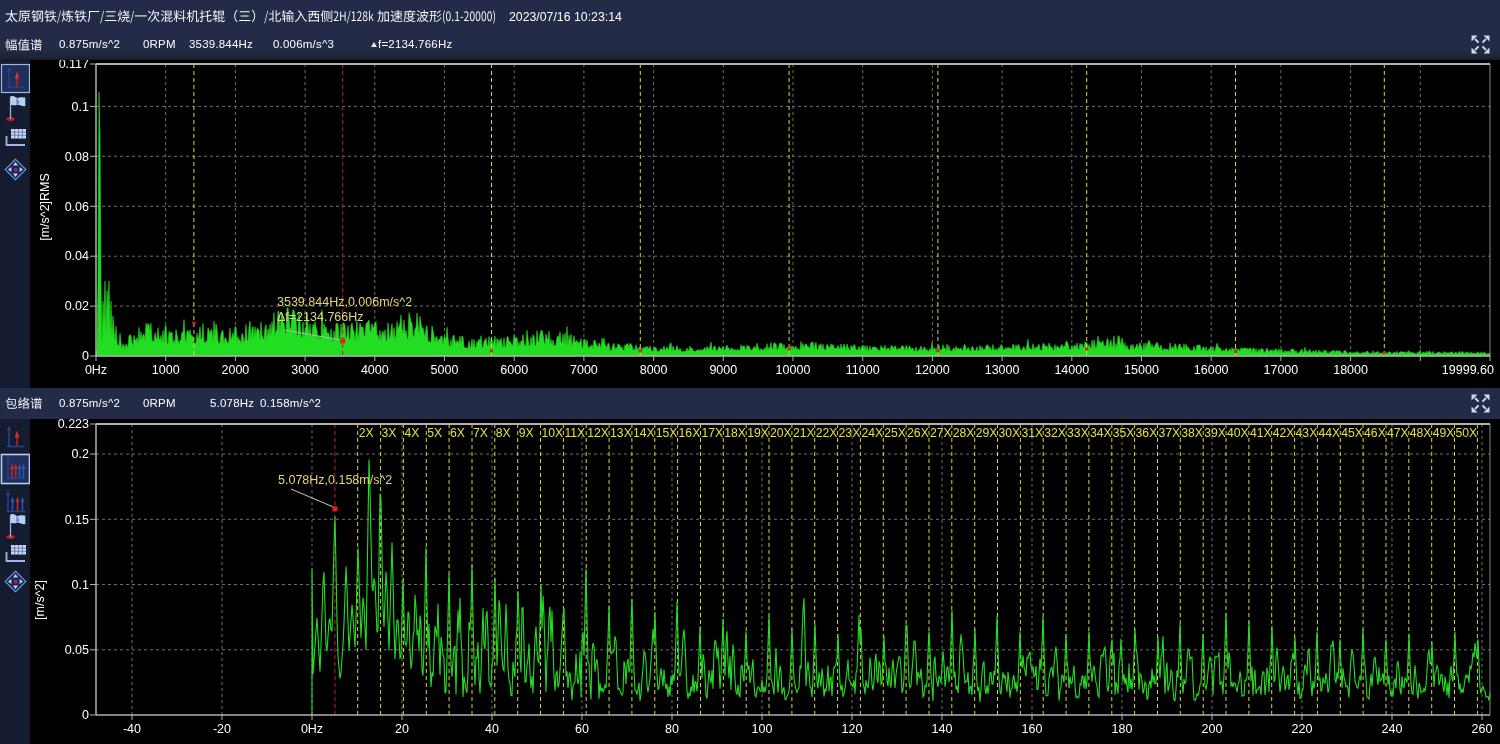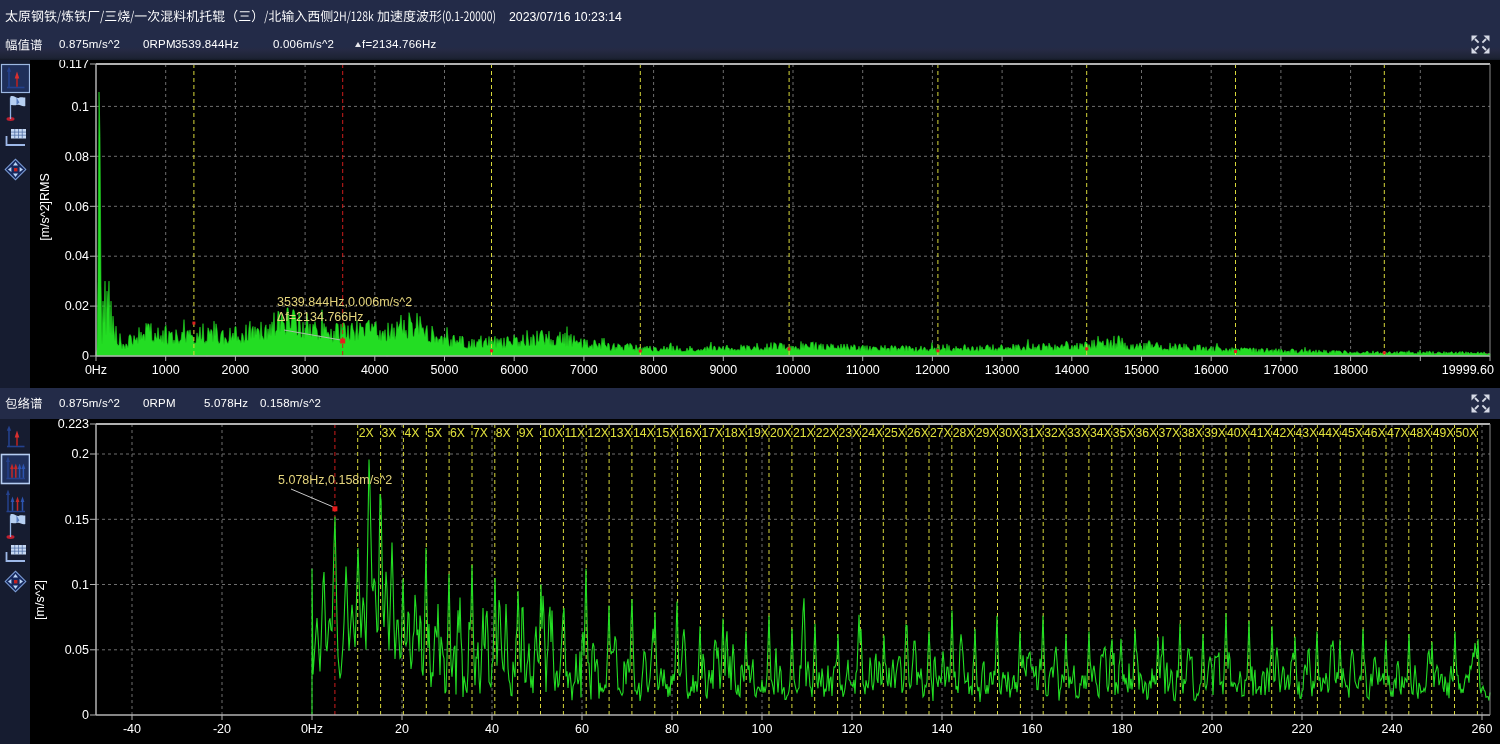--- a/index.html
+++ b/index.html
@@ -71,23 +71,23 @@
       <line x1="4" y1="15" x2="7.6" y2="11.4"></line>
       <line x1="15" y1="15" x2="11.4" y2="11.4"></line>
       <path d="M0.5,0.5 L6.5,0.5 L0.5,6.5 Z" stroke="none"></path>
       <path d="M18.5,0.5 L18.5,6.5 L12.5,0.5 Z" stroke="none"></path>
       <path d="M0.5,18.5 L0.5,12.5 L6.5,18.5 Z" stroke="none"></path>
       <path d="M18.5,18.5 L12.5,18.5 L18.5,12.5 Z" stroke="none"></path>
     </g>
 </svg>
 <span class="val" style="left:59px">0.875m/s^2</span>
 <span class="val" style="left:143px">0RPM</span>
-<span class="val" style="left:175px">3539.844Hz</span>
-<span class="val" style="left:273px">0.006m/s^2</span>
-<span class="val" style="left:355px"><span style="display:inline-block;width:0;height:0;border-left:3px solid transparent;border-right:3px solid transparent;border-bottom:5.5px solid #e8e8ee;margin:0 1px 1px 0"></span>f=2134.766Hz</span>
+<span class="val" style="left:189px">3539.844Hz</span>
+<span class="val" style="left:273px">0.006m/s^3</span>
+<span class="val" style="left:371px"><span style="display:inline-block;width:0;height:0;border-left:3px solid transparent;border-right:3px solid transparent;border-bottom:5.5px solid #e8e8ee;margin:0 1px 1px 0"></span>f=2134.766Hz</span>
 <svg class="abs" style="left:0;top:60px" width="1500" height="328" viewBox="0 60 1500 328" font-family="Liberation Sans">
 <rect x="30" y="60" width="1470" height="328" fill="#000"></rect>
     <line x1="165.7" y1="64.0" x2="165.7" y2="356.0" stroke="#6e6e6e" stroke-width="1" stroke-dasharray="3,3"></line>
     <line x1="235.4" y1="64.0" x2="235.4" y2="356.0" stroke="#6e6e6e" stroke-width="1" stroke-dasharray="3,3"></line>
     <line x1="305.1" y1="64.0" x2="305.1" y2="356.0" stroke="#6e6e6e" stroke-width="1" stroke-dasharray="3,3"></line>
     <line x1="374.8" y1="64.0" x2="374.8" y2="356.0" stroke="#6e6e6e" stroke-width="1" stroke-dasharray="3,3"></line>
     <line x1="444.5" y1="64.0" x2="444.5" y2="356.0" stroke="#6e6e6e" stroke-width="1" stroke-dasharray="3,3"></line>
     <line x1="514.2" y1="64.0" x2="514.2" y2="356.0" stroke="#6e6e6e" stroke-width="1" stroke-dasharray="3,3"></line>
     <line x1="583.9" y1="64.0" x2="583.9" y2="356.0" stroke="#6e6e6e" stroke-width="1" stroke-dasharray="3,3"></line>
     <line x1="653.6" y1="64.0" x2="653.6" y2="356.0" stroke="#6e6e6e" stroke-width="1" stroke-dasharray="3,3"></line>
@@ -202,21 +202,21 @@
       <line x1="4" y1="15" x2="7.6" y2="11.4"></line>
       <line x1="15" y1="15" x2="11.4" y2="11.4"></line>
       <path d="M0.5,0.5 L6.5,0.5 L0.5,6.5 Z" stroke="none"></path>
       <path d="M18.5,0.5 L18.5,6.5 L12.5,0.5 Z" stroke="none"></path>
       <path d="M0.5,18.5 L0.5,12.5 L6.5,18.5 Z" stroke="none"></path>
       <path d="M18.5,18.5 L12.5,18.5 L18.5,12.5 Z" stroke="none"></path>
     </g>
 </svg>
 <span class="val3" style="left:59px">0.875m/s^2</span>
 <span class="val3" style="left:143px">0RPM</span>
-<span class="val3" style="left:204px">5.078Hz</span>
+<span class="val3" style="left:210px">5.078Hz</span>
 <span class="val3" style="left:260px">0.158m/s^2</span>
 <svg class="abs" style="left:0;top:419px" width="1500" height="325" viewBox="0 419 1500 325" font-family="Liberation Sans">
 <rect x="30" y="419" width="1470" height="325" fill="#000"></rect>
     <line x1="132.0" y1="424.0" x2="132.0" y2="715.0" stroke="#6e6e6e" stroke-width="1" stroke-dasharray="3,3"></line>
     <line x1="222.0" y1="424.0" x2="222.0" y2="715.0" stroke="#6e6e6e" stroke-width="1" stroke-dasharray="3,3"></line>
     <line x1="312.0" y1="424.0" x2="312.0" y2="715.0" stroke="#6e6e6e" stroke-width="1" stroke-dasharray="3,3"></line>
     <line x1="402.0" y1="424.0" x2="402.0" y2="715.0" stroke="#6e6e6e" stroke-width="1" stroke-dasharray="3,3"></line>
     <line x1="492.0" y1="424.0" x2="492.0" y2="715.0" stroke="#6e6e6e" stroke-width="1" stroke-dasharray="3,3"></line>
     <line x1="582.0" y1="424.0" x2="582.0" y2="715.0" stroke="#6e6e6e" stroke-width="1" stroke-dasharray="3,3"></line>
     <line x1="672.0" y1="424.0" x2="672.0" y2="715.0" stroke="#6e6e6e" stroke-width="1" stroke-dasharray="3,3"></line>

